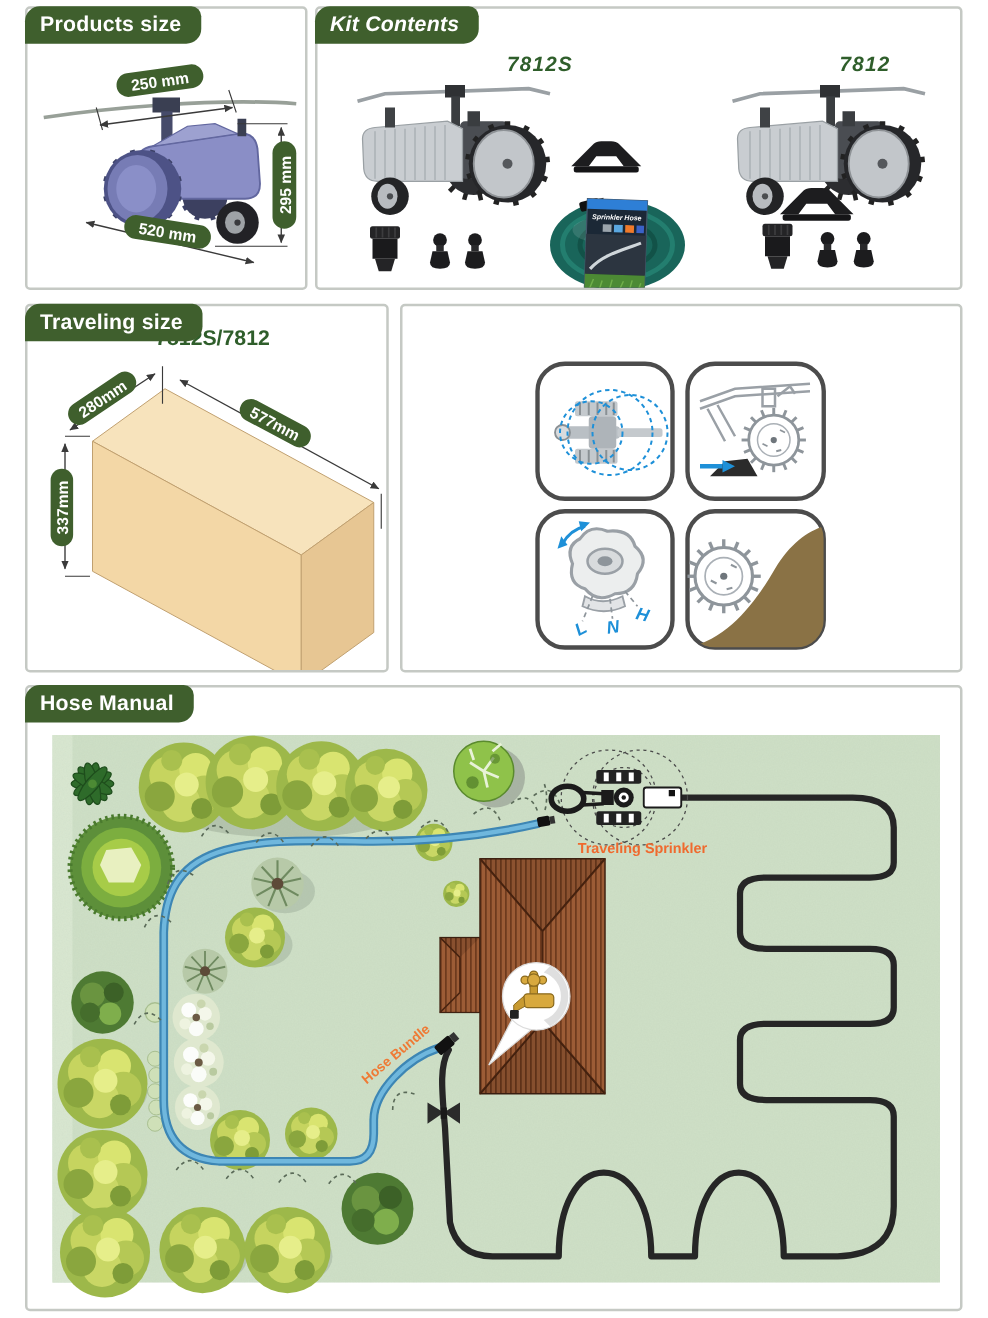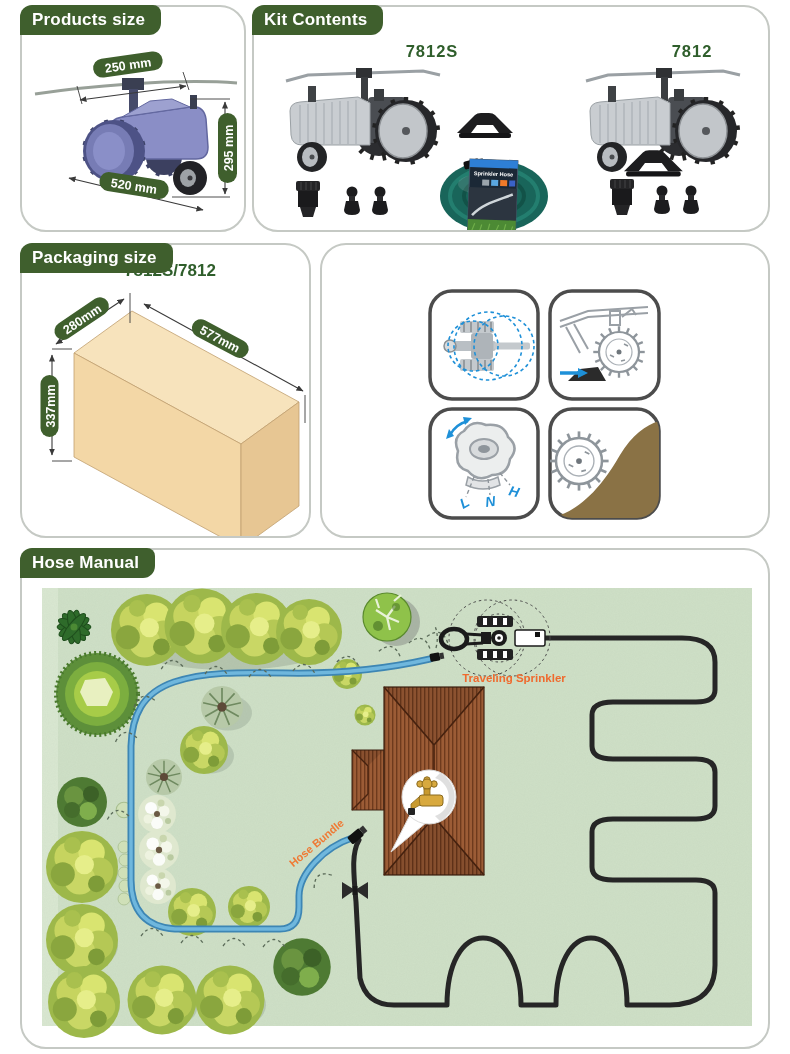--- a/index.html
+++ b/index.html
@@ -1,18 +1,18 @@
 <!DOCTYPE html>
 <html><head>
 <meta charset="utf-8">
 <style>
   html,body{margin:0;padding:0;}
   body{width:790px;height:1054px;position:relative;background:#ffffff;
        font-family:"Liberation Sans",sans-serif;overflow:hidden;}
-  .panel{position:absolute;background:#fff;border:2px solid #c5c9c4;border-radius:26px;}
+  .panel{position:absolute;background:#fff;border:2px solid #c5c9c4;border-radius:4px;}
   .tab{position:absolute;top:-2px;left:-2px;background:#3f5f2d;color:#fff;font-weight:700;
        font-size:17px;line-height:1;padding:6px 16px 7px 12px;border-radius:12px 8px 12px 0;
        z-index:2;letter-spacing:.2px;white-space:nowrap;}
   svg.fill{position:absolute;left:0;top:0;width:100%;height:100%;display:block;}
   text{font-family:"Liberation Sans",sans-serif;}
   .pill-t{font-size:12.5px;font-weight:700;fill:#fff;}
   .model-t{font-size:16.5px;font-weight:700;fill:#2f5e2b;letter-spacing:1px;}
   .dim{stroke:#3a3a3a;stroke-width:1.1;fill:none;}
   .tick{stroke:#3a3a3a;stroke-width:0.9;fill:none;}
 </style>
@@ -97,21 +97,21 @@
       <rect x="-35" y="-10" width="70" height="19" rx="9.5" fill="#3f5f2d"></rect>
       <text class="pill-t" text-anchor="middle" y="4.5">295 mm</text>
     </g>
     <g transform="translate(112,179) rotate(9)">
       <rect x="-35" y="-10" width="70" height="19" rx="9.5" fill="#3f5f2d"></rect>
       <text class="pill-t" text-anchor="middle" y="4.5">520 mm</text>
     </g>
   </svg>
 </div>
 
-<div class="panel" id="p2" style="left:252px;top:5px;width:514px;height:223px;">
+<div class="panel" id="p2" style="left:252px;top:5px;width:514px;height:223px;font-style:italic;">
   <div class="tab">Kit Contents</div>
   <svg class="fill" viewBox="0 0 514 223">
     <defs>
       <g id="kSpike">
           <rect x="-2.2" y="-42" width="4.4" height="11" fill="#222"></rect>
         </g>
       <g id="kWheelSp">
         <use href="#kSpike" transform="rotate(0) translate(0,8)"></use>
           <use href="#kSpike" transform="rotate(28) translate(0,8)"></use>
           <use href="#kSpike" transform="rotate(56) translate(0,8)"></use>
@@ -223,21 +223,21 @@
         <rect x="0" y="28" width="48" height="32" fill="#2c3540"></rect>
         <path d="M 4 56 C 14 44 30 40 44 34" stroke="#cfd6da" stroke-width="2.5" fill="none"></path>
         <rect x="0" y="60" width="48" height="13" fill="#4c8a34"></rect>
         <path d="M 4 72 L 7 64 M 12 72 L 14 65 M 20 72 L 22 64 M 28 72 L 31 65 M 36 72 L 38 64 M 43 72 L 45 66" stroke="#6fae4a" stroke-width="1.2"></path>
       </g>
     </g>
   </svg>
 </div>
 
 <div class="panel" id="p3" style="left:20px;top:243px;width:287px;height:291px;">
-  <div class="tab">Packaging size</div>
+  <div class="tab">Traveling size</div>
   <svg class="fill" viewBox="0 0 287 291">
     <defs>
       <marker id="gArr" markerWidth="9" markerHeight="8" refX="6.5" refY="3" orient="auto-start-reverse" markerUnits="userSpaceOnUse">
         <path d="M0 0 L7 3 L0 6 Z" fill="#3a3a3a"></path>
       </marker>
     </defs>
     <text x="148" y="31" text-anchor="middle" font-size="17" font-weight="700" fill="#2f5e2b">7812S/7812</text>
 
     <g>
       <polygon points="110,66 277,157 219,199 52,108" fill="#f7e3bc" stroke="#c0a070" stroke-width="0.8"></polygon>

